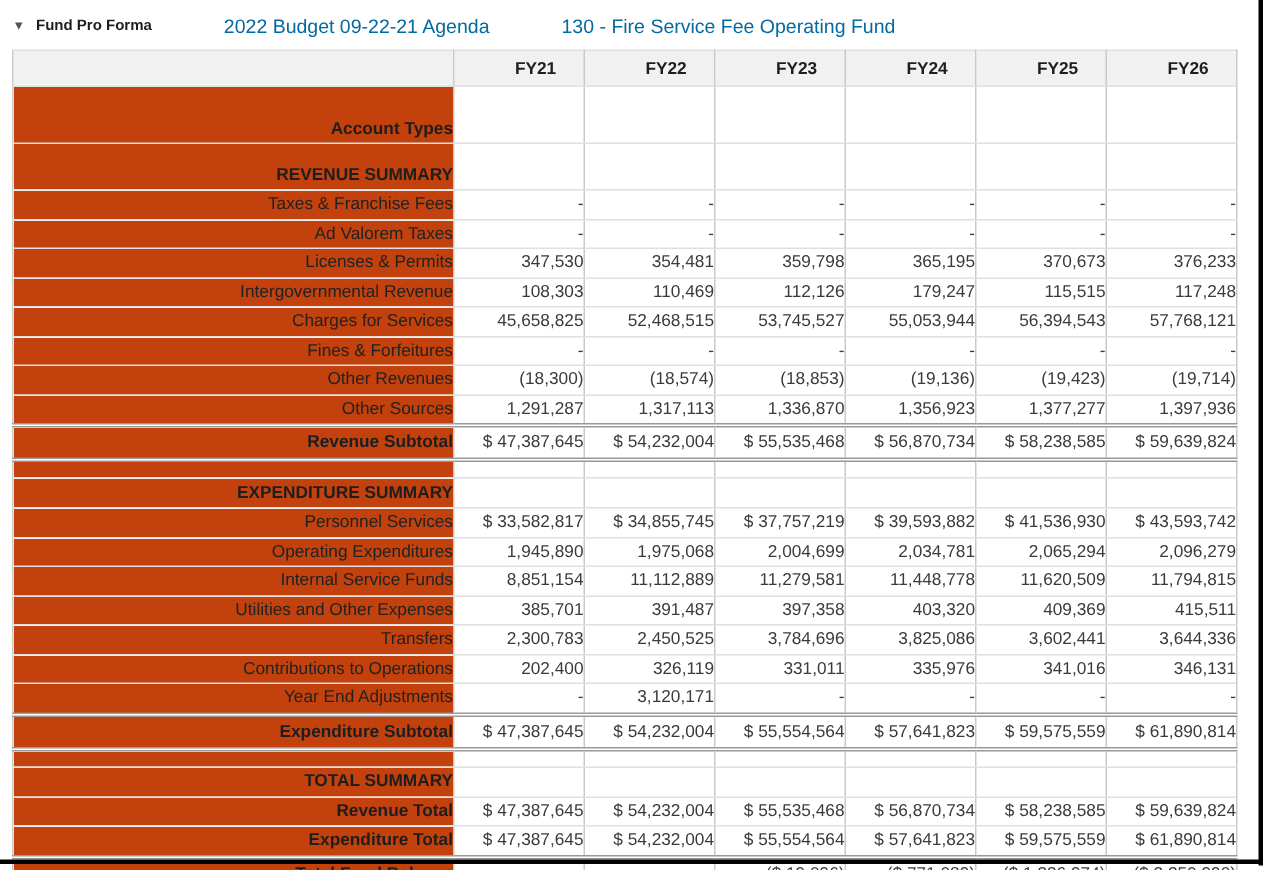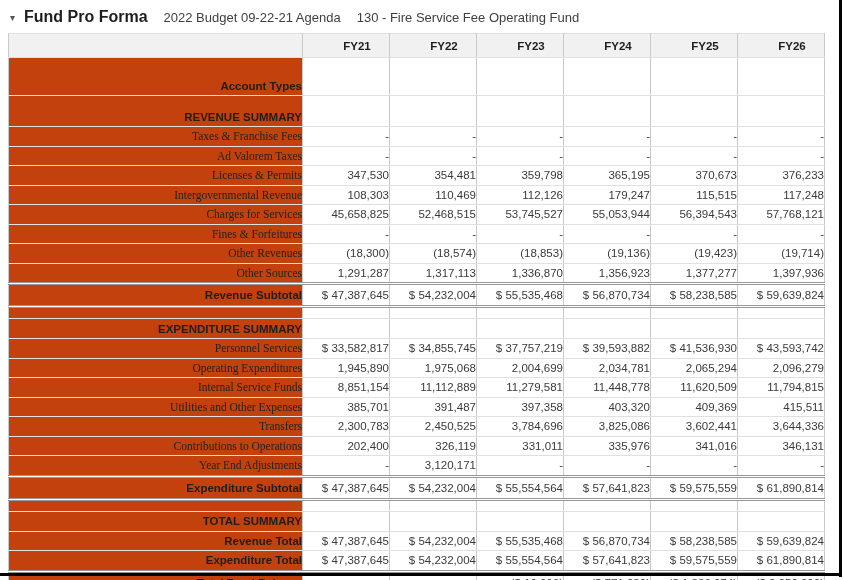--- a/index.html
+++ b/index.html
@@ -11,22 +11,22 @@
   
   .frame-right{position:absolute;left:839px;top:0;width:3px;height:577px;background:#000;}
   .frame-bottom{position:absolute;left:0;top:573px;width:842px;height:3px;background:#000;}
 
   
   .titlebar{
     position:absolute;left:10px;top:7px;height:20px;
     display:flex;align-items:center;font-size:13px;color:#333;
   }
   .titlebar .tri{font-size:10px;color:#555;width:14px;cursor:pointer;}
-  .titlebar .report-title{font-weight:bold;color:#1e1e1e;font-size:16px;margin-right:16px;}
-  .titlebar .sub{margin-right:16px;color:#404040;}
+  .titlebar .report-title{font-weight:bold;color:#1e1e1e;font-size:10px;margin-right:16px;}
+  .titlebar .sub{margin-right:16px;color:#0369a1;margin-left:32px;}
 
   
   table.fund{
     position:absolute;left:8px;top:33px;width:817px;
     border-collapse:collapse;table-layout:fixed;
     font-size:11.5px;color:#333;
   }
   table.fund{border:1px solid #9b9b9b;}
   table.fund th,table.fund td{
     border-top:1px solid #e0e0e0;border-bottom:1px solid #e0e0e0;
@@ -41,21 +41,21 @@
   td.val{background:#ffffff;text-align:right;padding-right:4px;color:#3a3a3a;}
 
   
   tr.r-account td{height:34px;vertical-align:bottom;}
   tr.r-account td.lbl{font-weight:bold;padding-left:10px;padding-bottom:3px;color:#1e1e1e;}
   tr.r-section-tall td{height:27px;vertical-align:bottom;}
   tr.r-section-tall td.lbl{font-weight:bold;padding-left:28px;padding-bottom:3px;color:#1e1e1e;}
   tr.r-section td{height:19px;}
   tr.r-section td.lbl{font-weight:bold;padding-left:10px;color:#1e1e1e;}
   tr.r-detail td{height:18.5px;}
-  tr.r-detail td.lbl{padding-left:28px;font-family:Liberation Serif, serif;}
+  tr.r-detail td.lbl{padding-left:28px;}
   tr.r-subtotal td{height:20px;border-top:3px double #989898;border-bottom:3px double #989898;}
   tr.r-subtotal td.lbl{font-weight:bold;padding-left:3px;color:#1e1e1e;}
   tr.r-spacer td{height:10px;}
   tr.r-total td{height:18.5px;}
   tr.r-total td.lbl{font-weight:bold;padding-left:17px;color:#1e1e1e;}
   tr.r-dblbot td{border-bottom:3px double #989898;margin-top:41px;}
   tr.r-fund td{height:20px;border-bottom:3px double #989898;}
   tr.r-fund td.lbl{font-weight:bold;padding-left:3px;color:#1e1e1e;}
 </style>
 </head>

